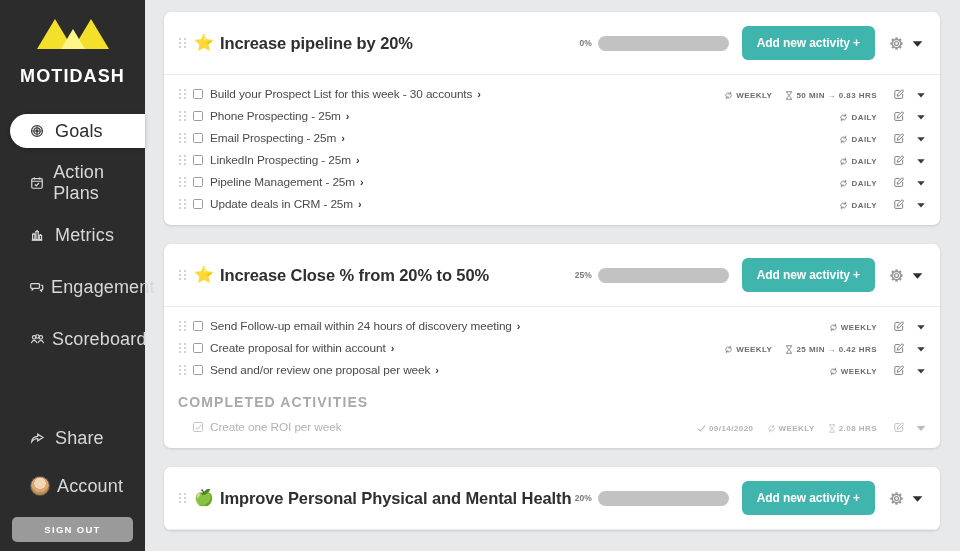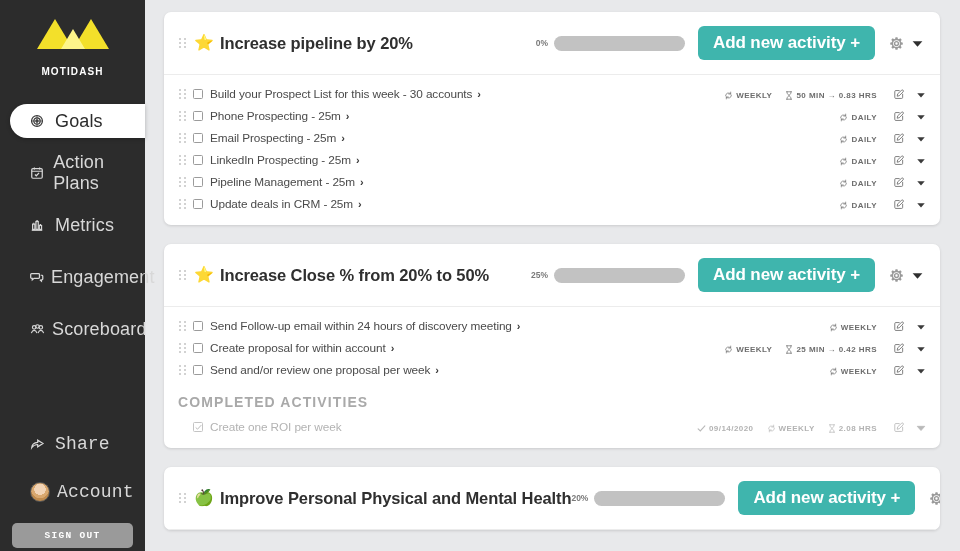--- a/index.html
+++ b/index.html
@@ -16,21 +16,21 @@
     width: 145px; height: 551px;
     background: #2c2c2c;
     flex: 0 0 145px;
     position: relative;
     display: flex; flex-direction: column;
     z-index: 5;
   }
   .logo-wrap { padding-top: 17px; display:flex; flex-direction:column; align-items:center; }
   .logo-mark { width: 76px; height: 44px; display:block; }
   .logo-text {
-    color: #ffffff; font-weight: bold; font-size: 10px;
+    color: #ffffff; font-weight: bold; font-size: 18px;
     letter-spacing: 1.1px; margin-top: 5px;
   }
 
   .nav { margin-top: 27px; display:flex; flex-direction:column; }
   .nav-item {
     height: 34px; display:flex; align-items:center;
     padding-left: 30px; margin-bottom: 18px;
     color: #d8d8d8; font-size: 18px; letter-spacing: .15px;
     position: relative;
   }
@@ -41,21 +41,21 @@
     margin-left: 10px;
     padding-left: 20px;
     border-top-left-radius: 19px;
     border-bottom-left-radius: 19px;
     width: 135px;
     box-shadow: 0 1px 4px rgba(0,0,0,.25);
   }
   .nav-item.active svg { stroke:#3a3a3a; fill:none; }
   .nav-item svg { stroke:#d8d8d8; fill:none; stroke-width:1.4; }
 
-  .bottom-nav { margin-top: auto; padding-bottom: 3px; font-family: Liberation Mono, monospace; }
+  .bottom-nav { margin-top: auto; padding-bottom: 9px; }
   .bottom-nav .nav-item { margin-bottom: 14px; }
   .avatar {
     width: 20px; height: 20px; border-radius: 50%;
     background: radial-gradient(circle at 50% 35%, #f2d4b6 0 38%, #d9a86f 39% 60%, #c08b4e 61% 100%);
     margin-right: 7px; flex: 0 0 20px;
     border: 1px solid #555;
   }
   .signout {
     margin: 0 12px; height: 25px; border-radius: 5px;
     background: #9a9a9a; color: #ffffff;
@@ -90,21 +90,21 @@
   .head-right { margin-left:auto; display:flex; align-items:center; }
   .pct { font-size: 8.5px; color: #7a7a7a; margin-right: 6px; font-weight:600; }
   .bar {
     width: 131px; height: 15px; border-radius: 8px;
     background: #c2c2c2; overflow:hidden; margin-right: 13px;
   }
   .bar-fill { height: 100%; border-radius: 8px; background: #3fb5ad; }
   .add-btn {
     background: #3fb5ad; color:#fff; border:none;
     height: 34px; padding: 0 15px; border-radius: 6px;
-    font-size: 17px; font-weight: 600; font-family: inherit;
+    font-size: 12px; font-weight: 600; font-family: inherit;
     letter-spacing: -.1px; white-space: nowrap;
   }
   .gear { margin: 0 7px 0 14px; }
   .caret-hd { margin-right: 4px; }
 
   
   .acts { padding: 8px 12px 10px 14px; }
   .act-row {
     display:flex; align-items:center; height: 22px;
     font-size: 11.8px; color: #4a4a4a; letter-spacing: -.1px;

